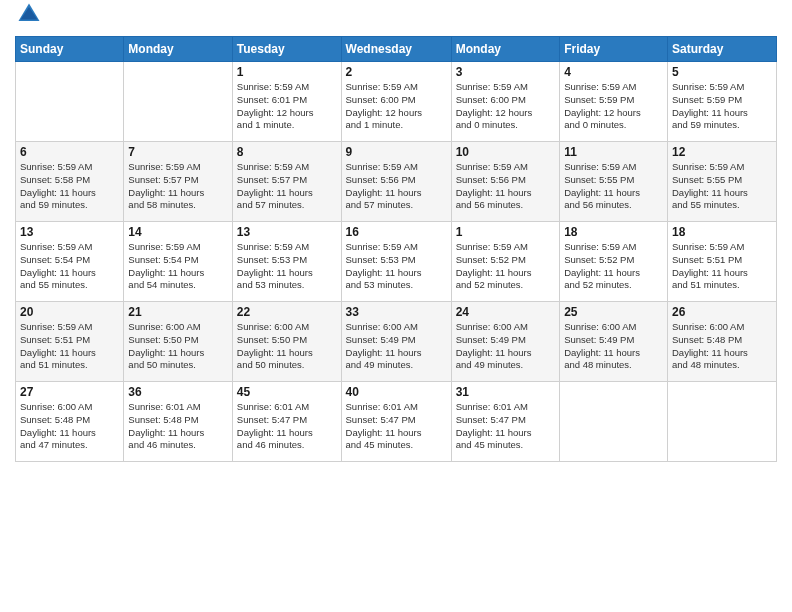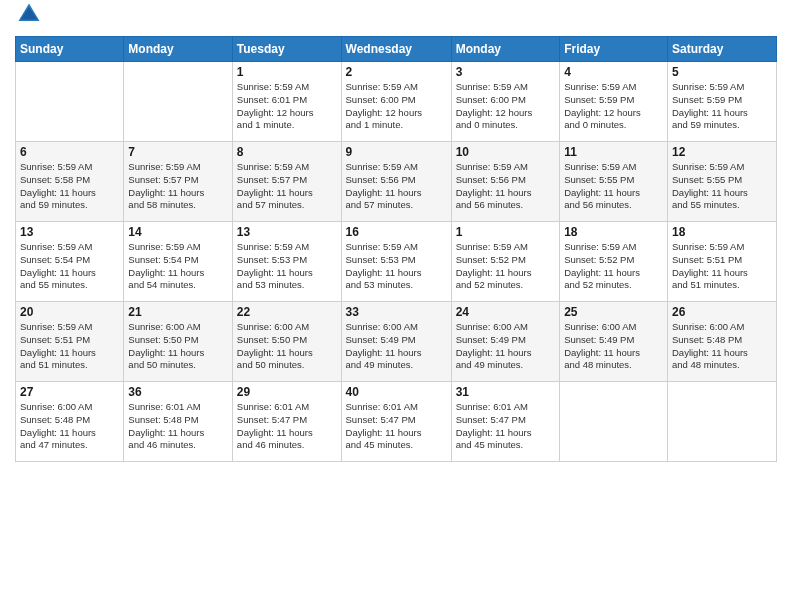--- a/index.html
+++ b/index.html
@@ -329,21 +329,21 @@
 and 47 minutes.</div>
           </td>
           <td>
             <span class="day-num">36</span>
             <div class="day-info" style="white-space: pre-line;">Sunrise: 6:01 AM
 Sunset: 5:48 PM
 Daylight: 11 hours
 and 46 minutes.</div>
           </td>
           <td>
-            <span class="day-num">29</span>
+            <span class="day-num">45</span>
             <div class="day-info" style="white-space: pre-line;">Sunrise: 6:01 AM
 Sunset: 5:47 PM
 Daylight: 11 hours
 and 46 minutes.</div>
           </td>
           <td>
             <span class="day-num">40</span>
             <div class="day-info" style="white-space: pre-line;">Sunrise: 6:01 AM
 Sunset: 5:47 PM
 Daylight: 11 hours

